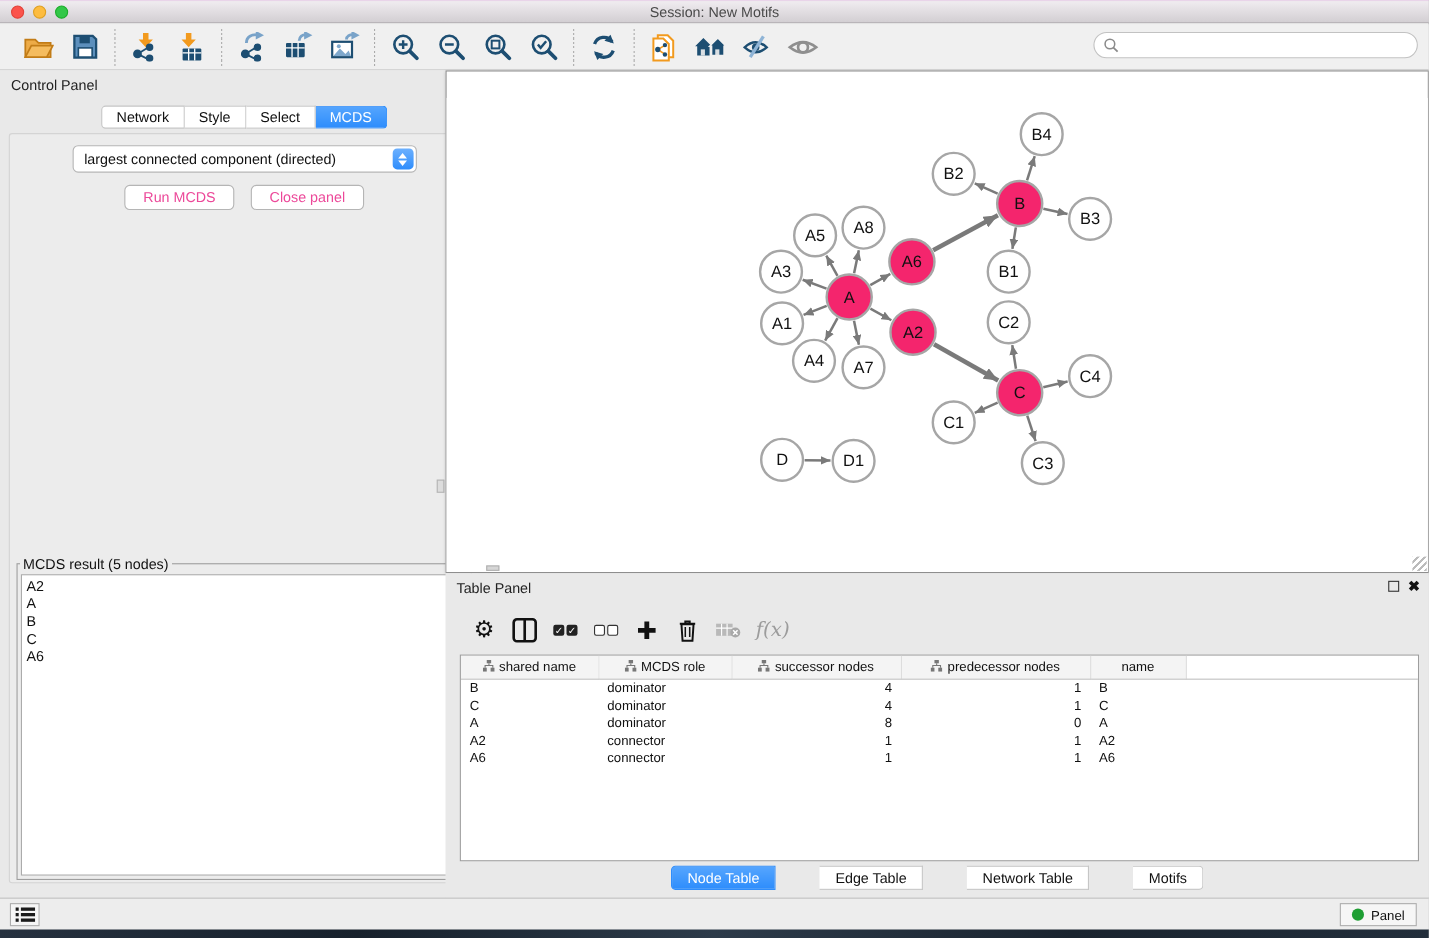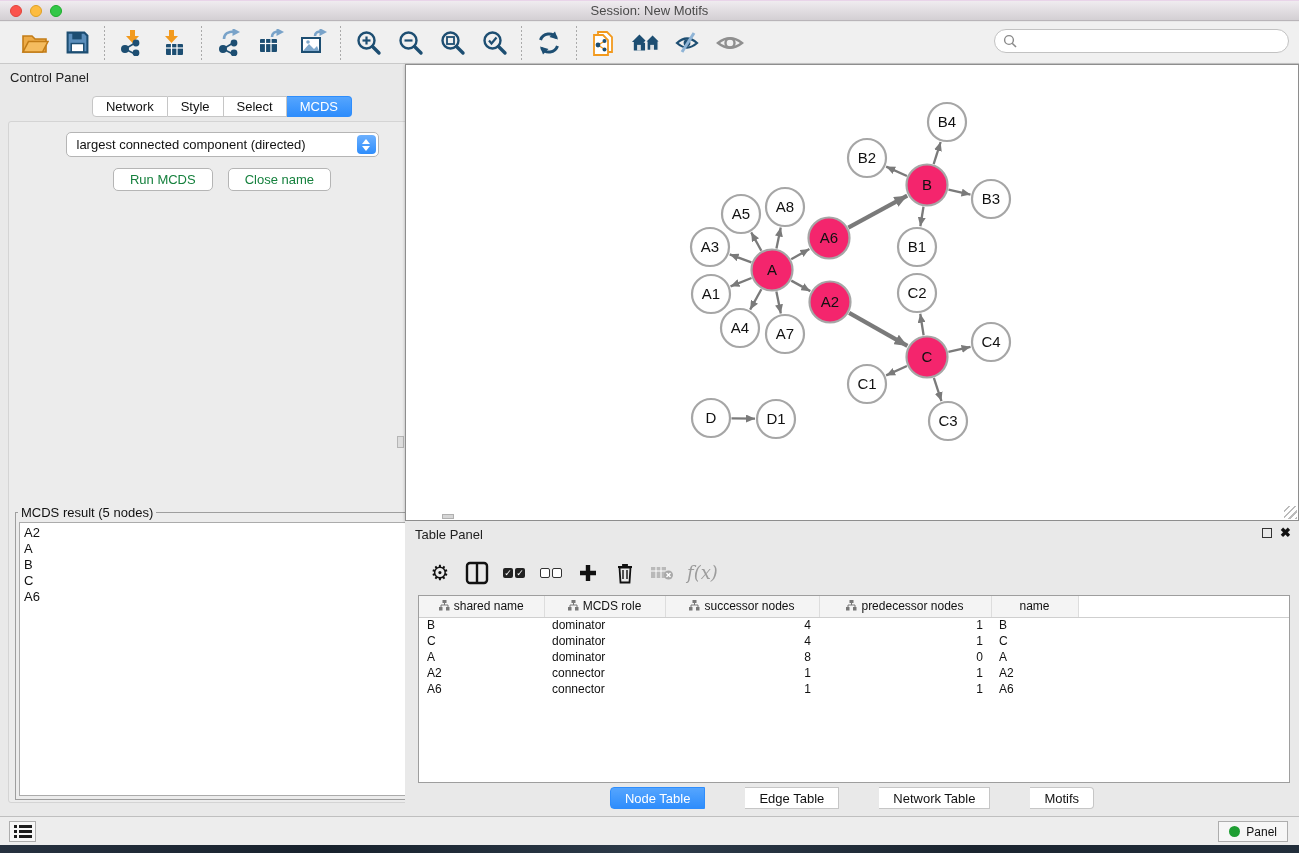--- a/index.html
+++ b/index.html
@@ -55,21 +55,21 @@
   .dropdown { position:relative; margin:10px auto 0 auto; width:313px; height:25px; background:#fff;
               border:1px solid #B5B5B5; border-radius:5px; line-height:23px; padding-left:10px;
               font-size:13px; color:#111; }
   .dd-stepper { position:absolute; right:2px; top:2px; bottom:2px; width:19px; border-radius:4px;
                 background:linear-gradient(#6CB0FE,#2E8DFC); display:flex; flex-direction:column;
                 align-items:center; justify-content:center; gap:2px; }
   .dd-stepper .up { width:0;height:0;border-left:4px solid transparent;border-right:4px solid transparent;border-bottom:5px solid #fff; }
   .dd-stepper .dn { width:0;height:0;border-left:4px solid transparent;border-right:4px solid transparent;border-top:5px solid #fff; }
   .cp-buttons { display:flex; justify-content:center; gap:15px; margin-top:11px; }
   .push-btn { height:23px; line-height:21px; background:#fff; border:1px solid #B5B5B5;
-              border-radius:5px; padding:0 16px; font-size:13px; color:#15803d; }
+              border-radius:5px; padding:0 16px; font-size:13px; color:#ec4899; }
 
   .result-box { position:absolute; left:6px; right:6px; top:383px; bottom:2px;
                 border:1px solid #9E9E9E; }
   .result-box legend { font-size:13px; color:#111; padding:0 3px; margin-left:2px; }
   .result-list { position:absolute; left:3px; right:3px; top:2px; bottom:3px; background:#fff;
                  border:1px solid #ABABAB; overflow:hidden; }
   .result-list ul { list-style:none; padding:2px 0 0 4px; }
   .result-list li { font-size:13px; line-height:16px; color:#111; }
   .result-scroll { position:absolute; top:0; bottom:0; right:0; width:13px; background:#FAFAFA;
                    border-left:1px solid #D8D8D8; }
@@ -330,21 +330,21 @@
       <div class="cp-body">
         <div class="dropdown">
           <span>largest connected component (directed)</span>
           <span class="dd-stepper">
             <span class="up"></span>
               <span class="dn"></span>
           </span>
         </div>
         <div class="cp-buttons">
           <div class="push-btn">Run MCDS</div>
-          <div class="push-btn">Close name</div>
+          <div class="push-btn">Close panel</div>
         </div>
         <fieldset class="result-box">
           <legend>MCDS result (5 nodes)</legend>
           <div class="result-list">
             <ul>
                 <li>A2</li>
                 <li>A</li>
                 <li>B</li>
                 <li>C</li>
                 <li>A6</li>

